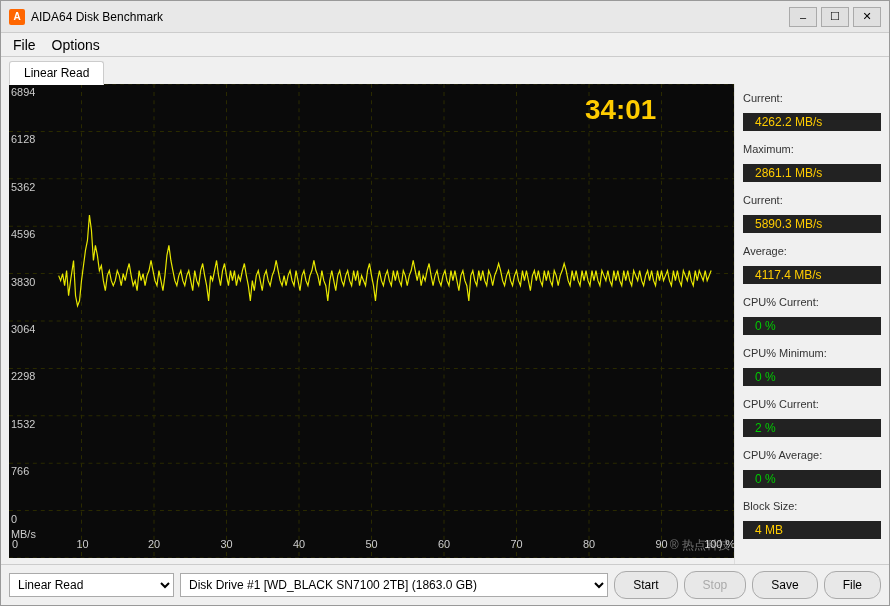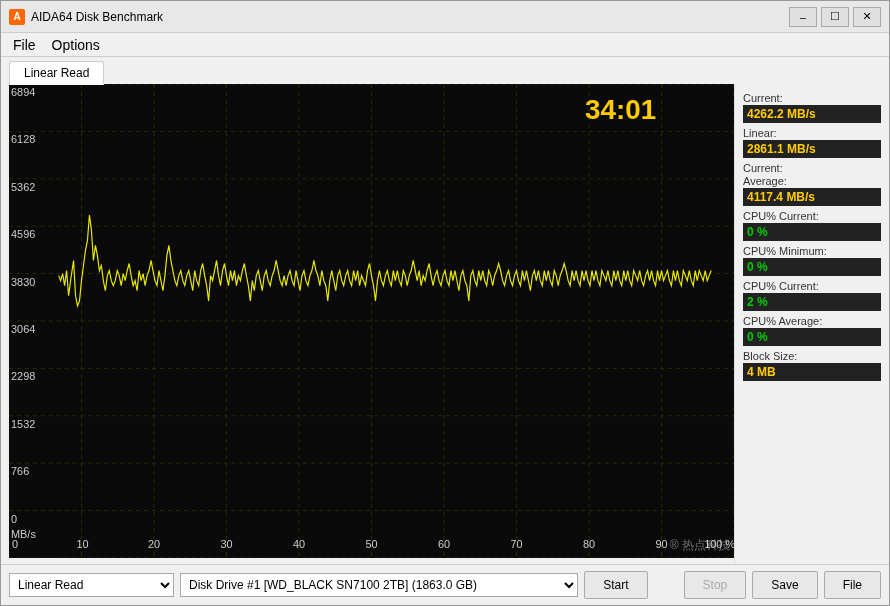--- a/index.html
+++ b/index.html
@@ -109,35 +109,35 @@
     }
     .chart-svg {
       width: 100%;
       height: 100%;
     }
     .side-panel {
       width: 155px;
       padding: 8px;
       display: flex;
       flex-direction: column;
-      gap: 0;
+      gap: 8px;
       background: #f0f0f0;
       border-left: 1px solid #ddd;
     }
     .metric-label {
       font-size: 11px;
       color: #333;
       margin-bottom: 1px;
     }
     .metric-value {
       background: #222;
       color: #ffcc00;
       font-size: 12px;
-      font-weight: bold;
-      padding: 2px 4px;
+      font-weight: normal;
+      padding: 2px 12px;
       margin-bottom: 4px;
       display: block;
     }
     .metric-value.green {
       color: #00cc00;
     }
     .bottom-controls {
       display: flex;
       align-items: center;
       padding: 6px 8px;
@@ -159,26 +159,25 @@
     .dropdown-disk {
       flex: 1;
     }
     .btn {
       height: 28px;
       padding: 0 18px;
       border: 1px solid #aaa;
       background: #e8e8e8;
       font-size: 12px;
       cursor: pointer;
-      border-radius: 2px;
+      border-radius: 12px;
     }
     .btn:disabled {
       color: #aaa;
       cursor: default;
-      margin-left: 30px;
     }
     .btn-start {
       background: #e8e8e8;
     }
     .watermark {
       position: absolute;
       bottom: 4px;
       right: 4px;
       color: rgba(255,255,255,0.4);
       font-size: 12px;
@@ -319,24 +318,25 @@
             "></polyline>
         </svg>
         <div class="watermark">® 热点科技</div>
       </div>
     </div>
 
     <div class="side-panel">
       <span class="metric-label">Current:</span>
       <span class="metric-value">4262.2 MB/s</span>
 
-      <span class="metric-label">Linear:</span>
+      <span class="metric-label">Maximum:</span>
       <span class="metric-value">2861.1 MB/s</span>
 
       <span class="metric-label">Current:</span>
+      <span class="metric-value">5890.3 MB/s</span>
 
       <span class="metric-label">Average:</span>
       <span class="metric-value">4117.4 MB/s</span>
 
       <span class="metric-label">CPU% Current:</span>
       <span class="metric-value green">0 %</span>
 
       <span class="metric-label">CPU% Minimum:</span>
       <span class="metric-value green">0 %</span>
 

